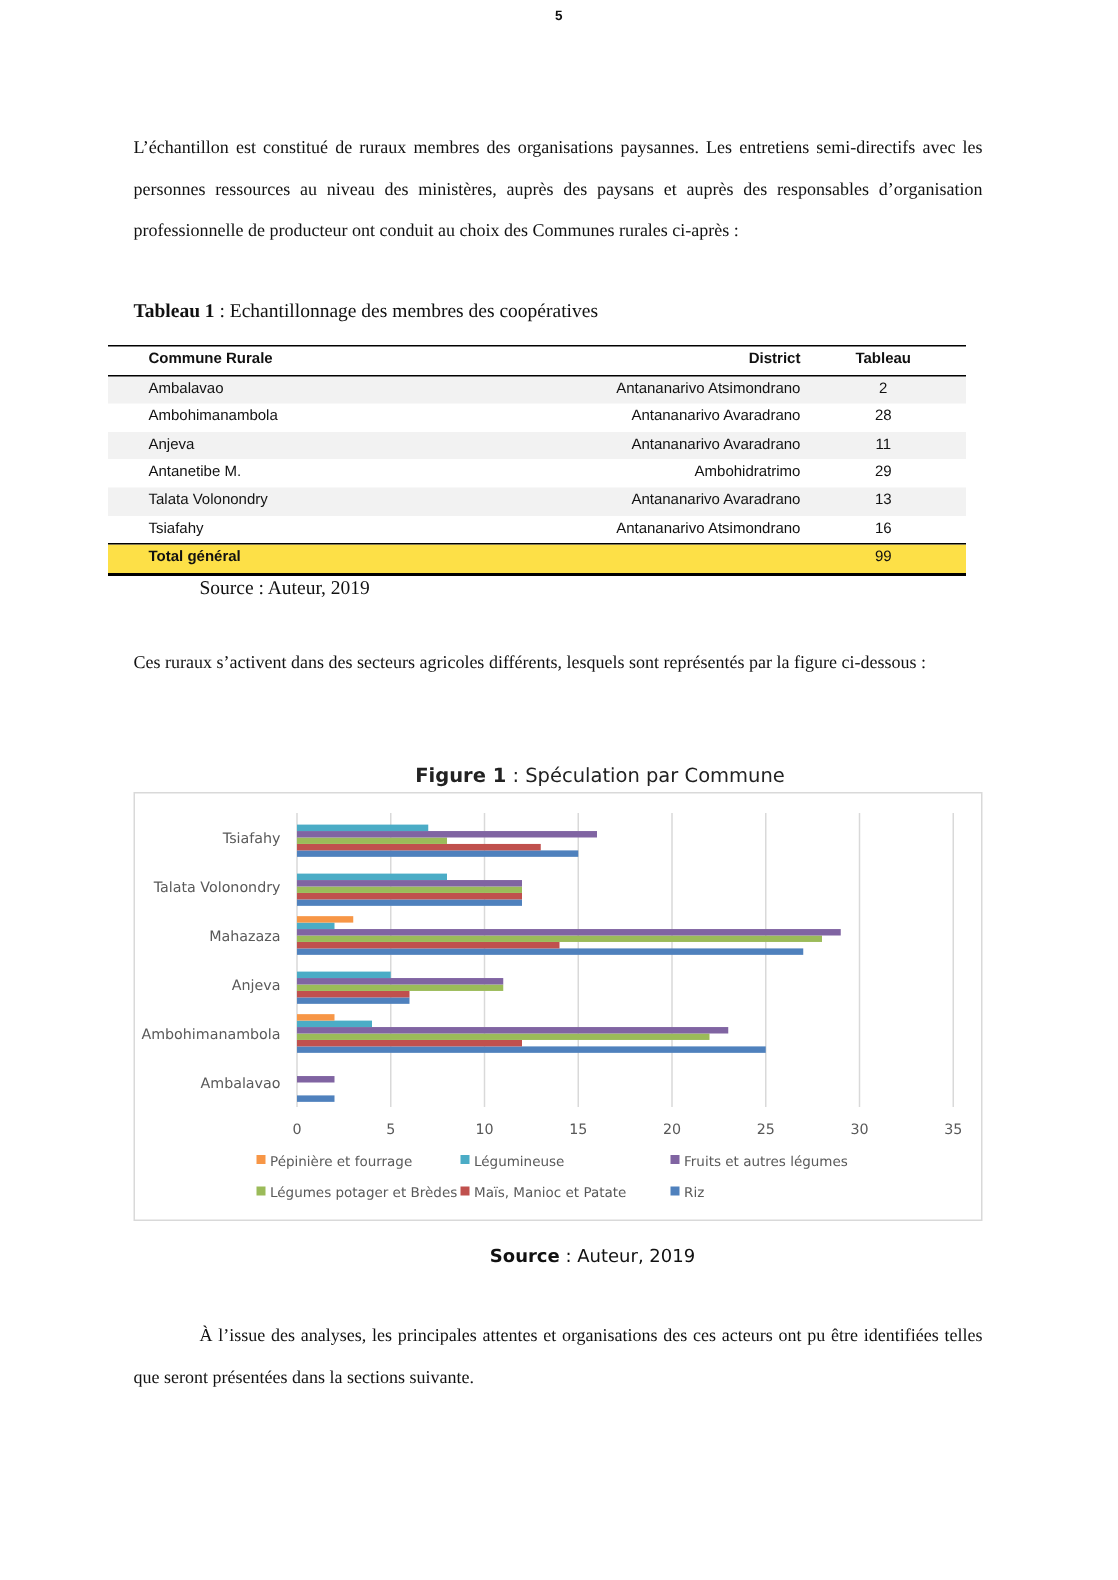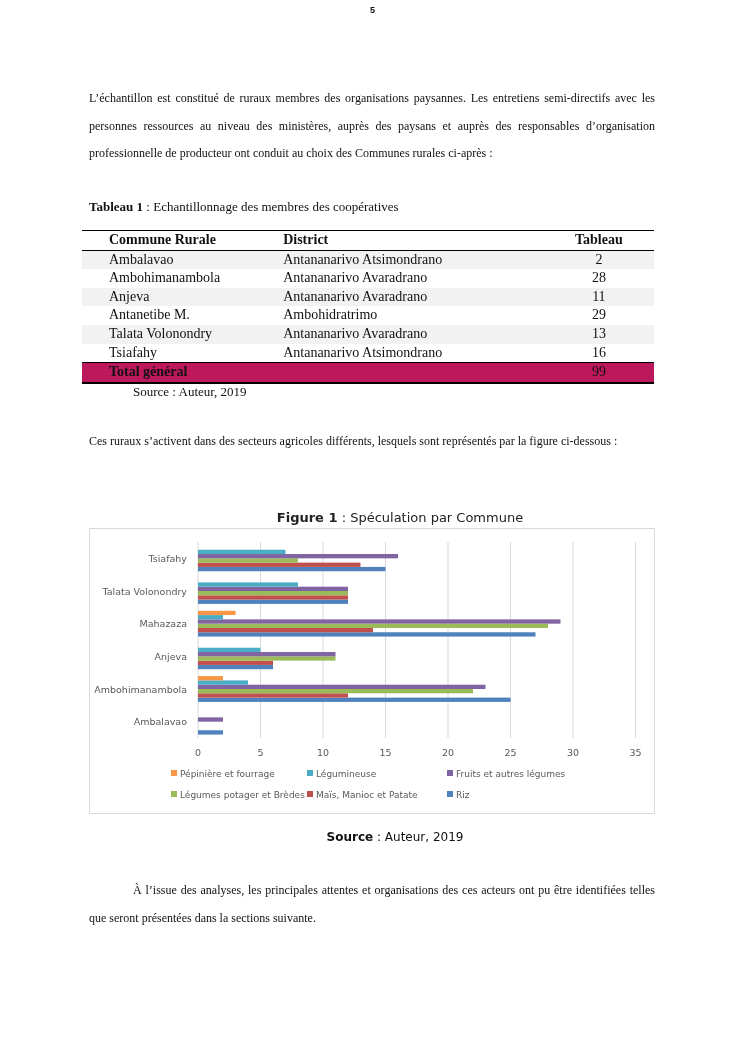--- a/index.html
+++ b/index.html
@@ -2,30 +2,30 @@
 <html><head>
 <meta charset="utf-8">
 <style>
   html, body { margin: 0; padding: 0; background: #ffffff; }
   body { width: 745px; height: 1053px; position: relative; overflow: hidden; color: #111; }
   .page-number { position: absolute; top: 5px; left: 0; width: 745px; text-align: center; font-size: 9px; font-weight: bold; font-family: "Liberation Sans", sans-serif; }
   .para { position: absolute; left: 89px; width: 566px; font-size: 12px; line-height: 27.5px; text-align: justify; text-align-last: left; font-family: "Liberation Serif", serif; margin: 0; }
   .para1 { top: 85px; }
   .table-caption { position: absolute; left: 89px; top: 199px; font-size: 13px; font-family: "Liberation Serif", serif; text-align: right; }
   .table-caption b { font-weight: bold; }
-  table.data-table { position: absolute; left: 82px; top: 230px; width: 572px; border-collapse: collapse; font-family: Liberation Serif, serif; font-size: 14px; }
+  table.data-table { position: absolute; left: 72px; top: 230px; width: 572px; border-collapse: collapse; font-family: Liberation Sans, sans-serif; font-size: 10px; }
   table.data-table th, table.data-table td { padding: 0; height: 18.6px; line-height: 18.6px; }
   table.data-table thead tr { border-top: 1.3px solid #000; border-bottom: 1px solid #000; }
   table.data-table th { font-weight: bold; }
   .c1 { text-align: left; padding-left: 27px !important; width: 180px; }
-  .c2 { text-align: left; width: 276px; }
+  .c2 { text-align: right; width: 276px; }
   .c3 { text-align: center; width: 116px; }
   tr.shaded td { background: #f2f2f2; }
   tr.total-row { border-top: 1px solid #000; border-bottom: 2px solid #000; }
-  tr.total-row td { background: #be185d; }
+  tr.total-row td { background: #fde047; }
   tr.total-row td.c1 { font-weight: bold; }
   .table-source { position: absolute; left: 133px; top: 384px; font-size: 13px; font-family: "Liberation Serif", serif; }
   .para2 { top: 428px; }
   .fig-title { position: absolute; top: 510px; left: 0; width: 800px; text-align: center; font-family: "DejaVu Sans", sans-serif; font-size: 13px; color: #222; }
   .fig-title b { font-weight: bold; }
   .chart-box { position: absolute; left: 89px; top: 528px; width: 566px; height: 286px; border: 1px solid #d9d9d9; box-sizing: border-box; }
   svg.chart-svg { position: absolute; left: 0; top: 0; }
   .fig-source { position: absolute; top: 830px; left: 0; width: 790px; text-align: center; font-family: "DejaVu Sans", sans-serif; font-size: 12px; color: #111; }
   .fig-source b { font-weight: bold; margin-top: 45px; }
   .para3 { top: 877px; text-indent: 44px; }

